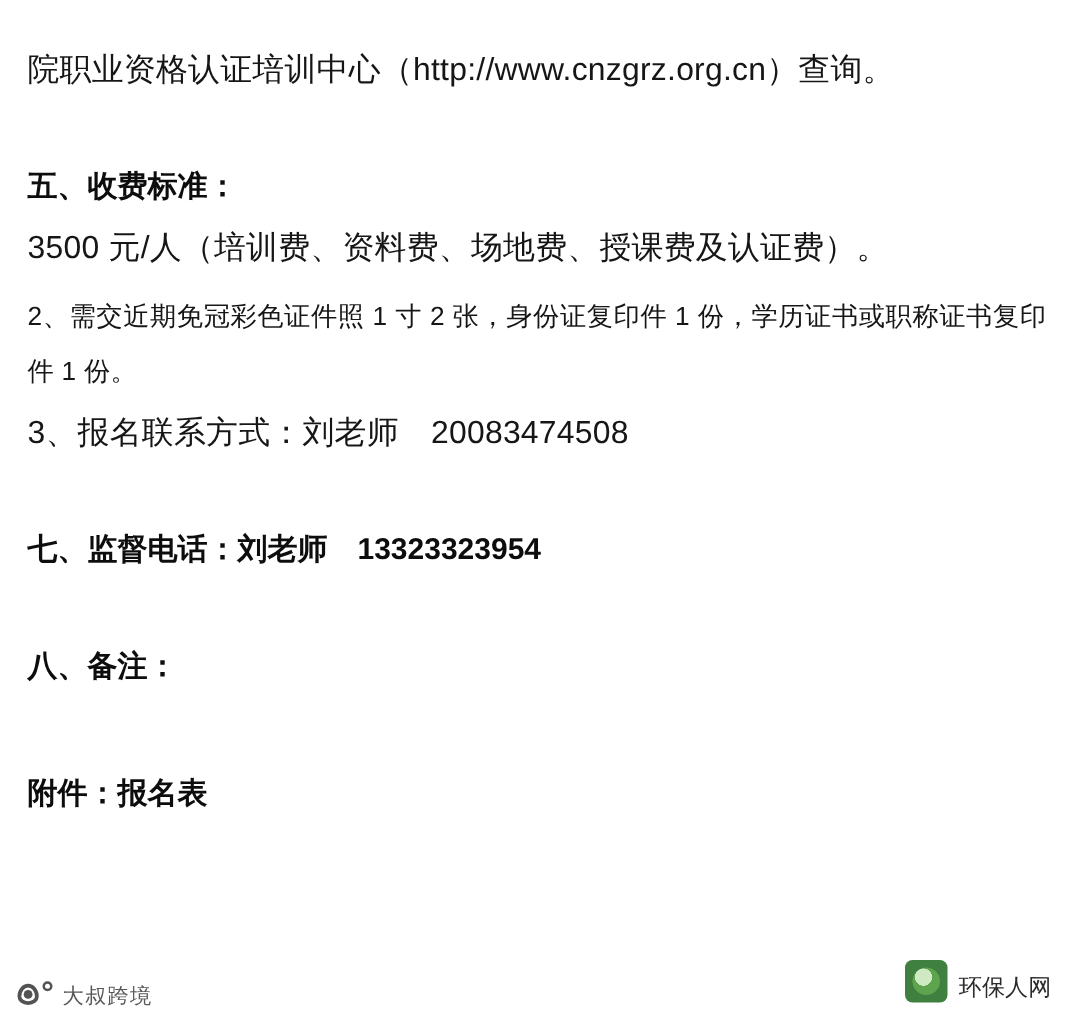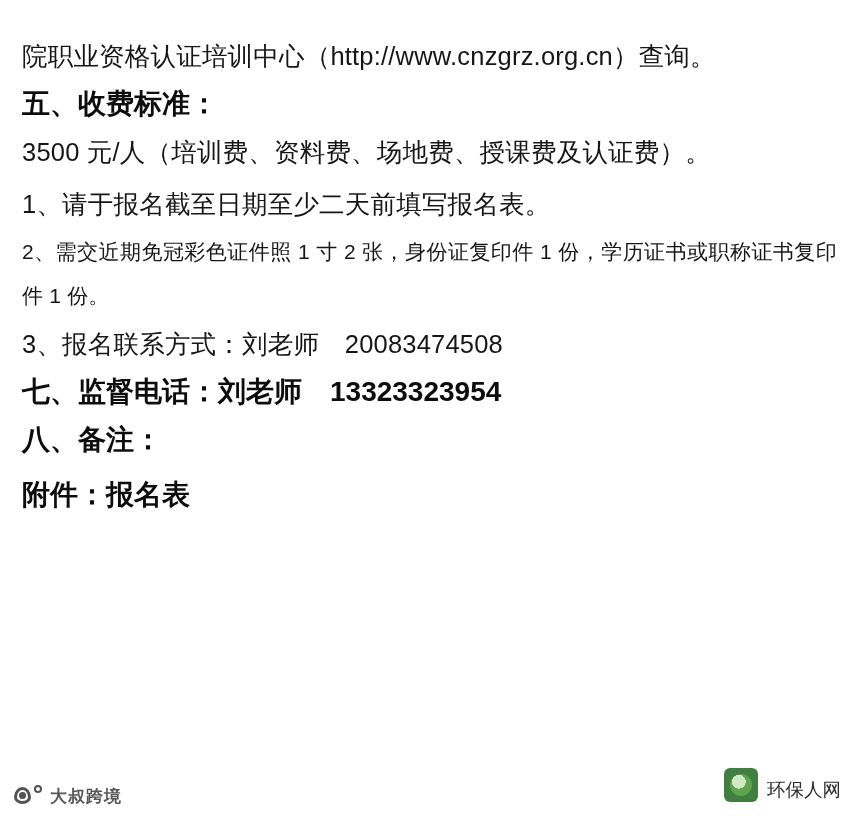--- a/index.html
+++ b/index.html
@@ -32,24 +32,25 @@
   .para {
     font-size: 21px;
     line-height: 44px;
     letter-spacing: 0.2px;
     color: #161616;
     text-align: justify;
     text-justify: inter-character;
   }
   .heading {
     font-weight: bold;
-    font-size: 28px;
+    font-size: 24px;
     line-height: 44px;
     color: #0d0d0d;
     white-space: nowrap;
+    margin-top: 46px;
   }
   .gap-s { height: 4px; }
   .gap-m { height: 7px; }
 
   
   .wm-left {
     position: absolute;
     left: 14px;
     bottom: 8px;
     display: flex;
@@ -87,21 +88,21 @@
     right: 2px;
     top: 1px;
     width: 8px;
     height: 8px;
     border: 2px solid #4a4a4a;
     border-radius: 50%;
     box-sizing: border-box;
   }
   .wm-left .wm-text {
     font-size: 17px;
-    font-weight: bold;
+    font-weight: normal;
     color: #4f4f4f;
     letter-spacing: 1px;
   }
 
   
   .wm-right {
     position: absolute;
     right: 18px;
     bottom: 14px;
     display: flex;
@@ -138,21 +139,20 @@
 
 <div class="page">
 
   <div class="line">院职业资格认证培训中心（http://www.cnzgrz.org.cn）查询。</div>
   <div class="gap-s"></div>
   <div class="heading">五、收费标准：</div>
   <div class="gap-s"></div>
   <div class="line">3500 元/人（培训费、资料费、场地费、授课费及认证费）。</div>
   <div class="gap-s"></div>
   <div class="gap-s"></div>
-  <div class="line">1、请于报名截至日期至少二天前填写报名表。</div>
   <div class="gap-s"></div>
   <div class="para">2、需交近期免冠彩色证件照 1 寸 2 张，身份证复印件 1 份，学历证书或职称证书复印件 1 份。</div>
   <div class="gap-s"></div>
   <div class="line">3、报名联系方式：刘老师　20083474508</div>
   <div class="gap-s"></div>
   <div class="heading">七、监督电话：刘老师　13323323954</div>
   <div class="gap-s"></div>
   <div class="heading">八、备注：</div>
   <div class="gap-s"></div>
   <div class="gap-m"></div>

